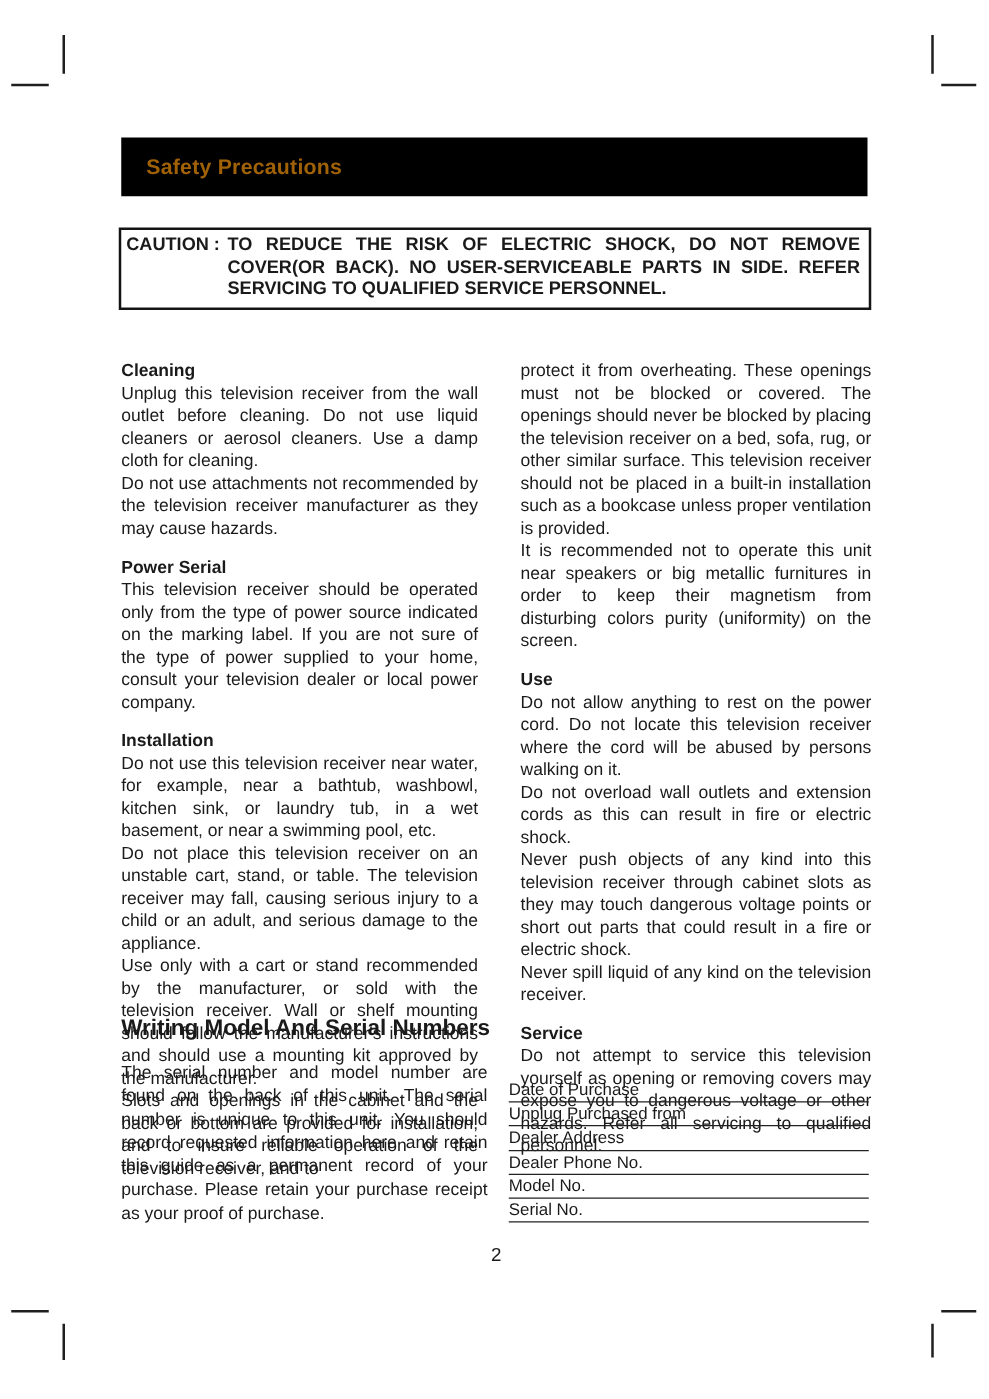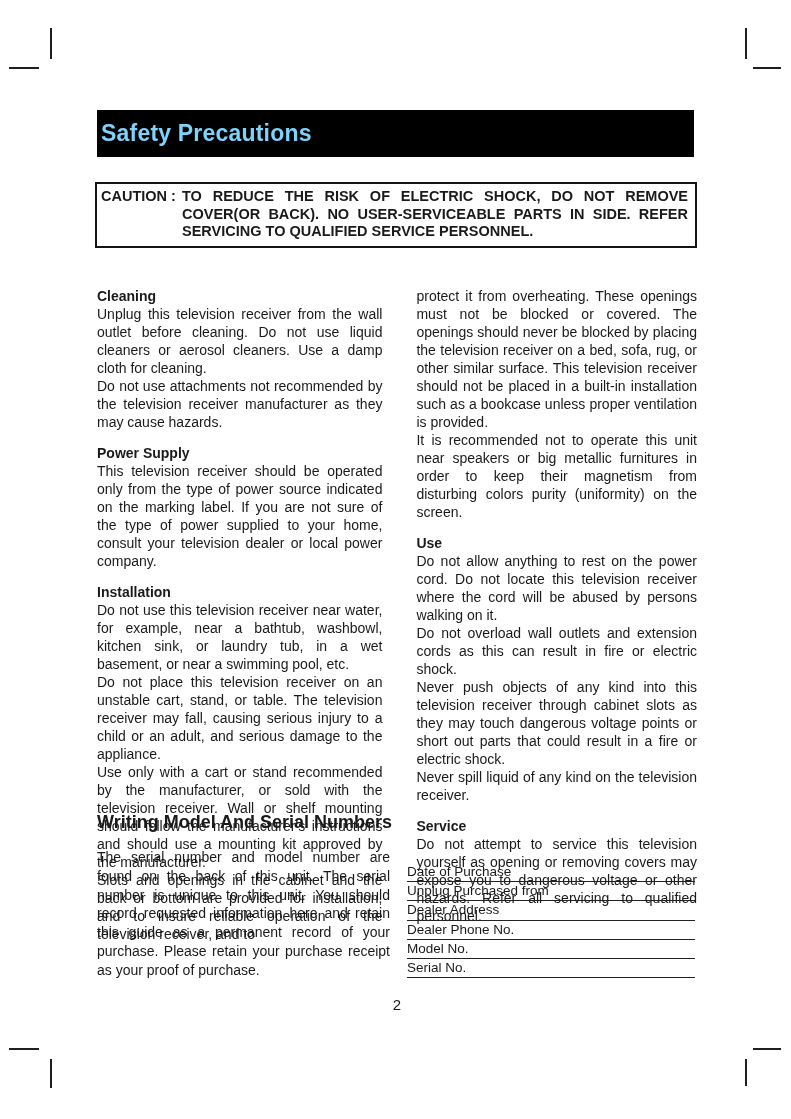--- a/index.html
+++ b/index.html
@@ -10,21 +10,21 @@
     overflow: hidden;
   }
   .crop-mark { position: absolute; background: #1f1f1f; }
 
   
   .header-bar {
     position: absolute; left: 97px; top: 110px; width: 597px; height: 47px;
     background: #000000; display: flex; align-items: center;
   }
   .header-title {
-    color: #7dd3fc; font-weight: bold; font-size: 23px; padding-left: 4px;
+    color: #a16207; font-weight: bold; font-size: 17px; padding-left: 20px;
     letter-spacing: 0.2px;
   }
 
   
   .warning-box {
     position: absolute; left: 95px; top: 182px; width: 602px;
     box-sizing: border-box; border: 2px solid #141414;
     padding: 4px 7px 5px 4px;
   }
   .warn-row { display: flex; }
@@ -94,21 +94,21 @@
     <span class="warn-text">TO REDUCE THE RISK OF ELECTRIC SHOCK, DO NOT REMOVE COVER(OR BACK). NO USER-SERVICEABLE PARTS IN SIDE. REFER SERVICING TO QUALIFIED SERVICE PERSONNEL.</span>
   </div>
 </div>
 
 <div class="columns">
   <div class="col-left">
     <div class="sec-heading first">Cleaning</div>
     <p class="body">Unplug this television receiver from the wall outlet before cleaning. Do not use liquid cleaners or aerosol cleaners. Use a damp cloth for cleaning.</p>
     <p class="body">Do not use attachments not recommended by the television receiver manufacturer as they may cause hazards.</p>
 
-    <div class="sec-heading">Power Supply</div>
+    <div class="sec-heading">Power Serial</div>
     <p class="body">This television receiver should be operated only from the type of power source indicated on the marking label. If you are not sure of the type of power supplied to your home, consult your television dealer or local power company.</p>
 
     <div class="sec-heading">Installation</div>
     <p class="body">Do not use this television receiver near water, for example, near a bathtub, washbowl, kitchen sink, or laundry tub, in a wet basement, or near a swimming pool, etc.</p>
     <p class="body">Do not place this television receiver on an unstable cart, stand, or table. The television receiver may fall, causing serious injury to a child or an adult, and serious damage to the appliance.</p>
     <p class="body">Use only with a cart or stand recommended by the manufacturer, or sold with the television receiver. Wall or shelf mounting should follow the manufacturer's instructions and should use a mounting kit approved by the manufacturer.</p>
     <p class="body">Slots and openings in the cabinet and the back or bottom are provided for installation, and to insure reliable operation of the television receiver, and to</p>
   </div>
 
   <div class="col-right">

